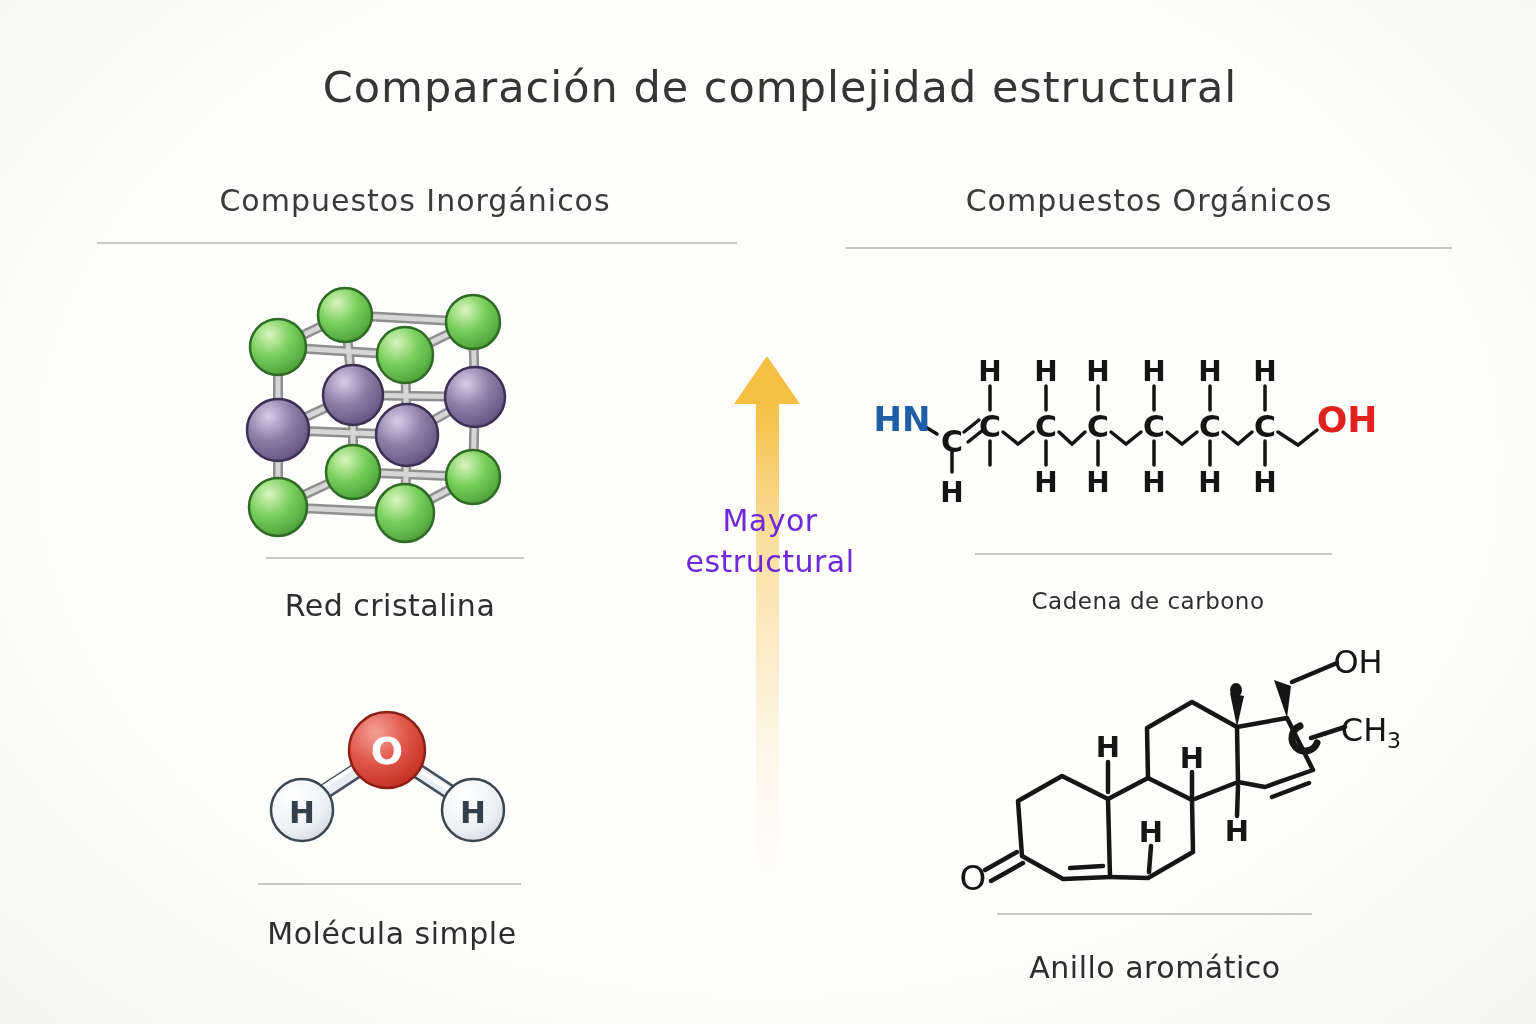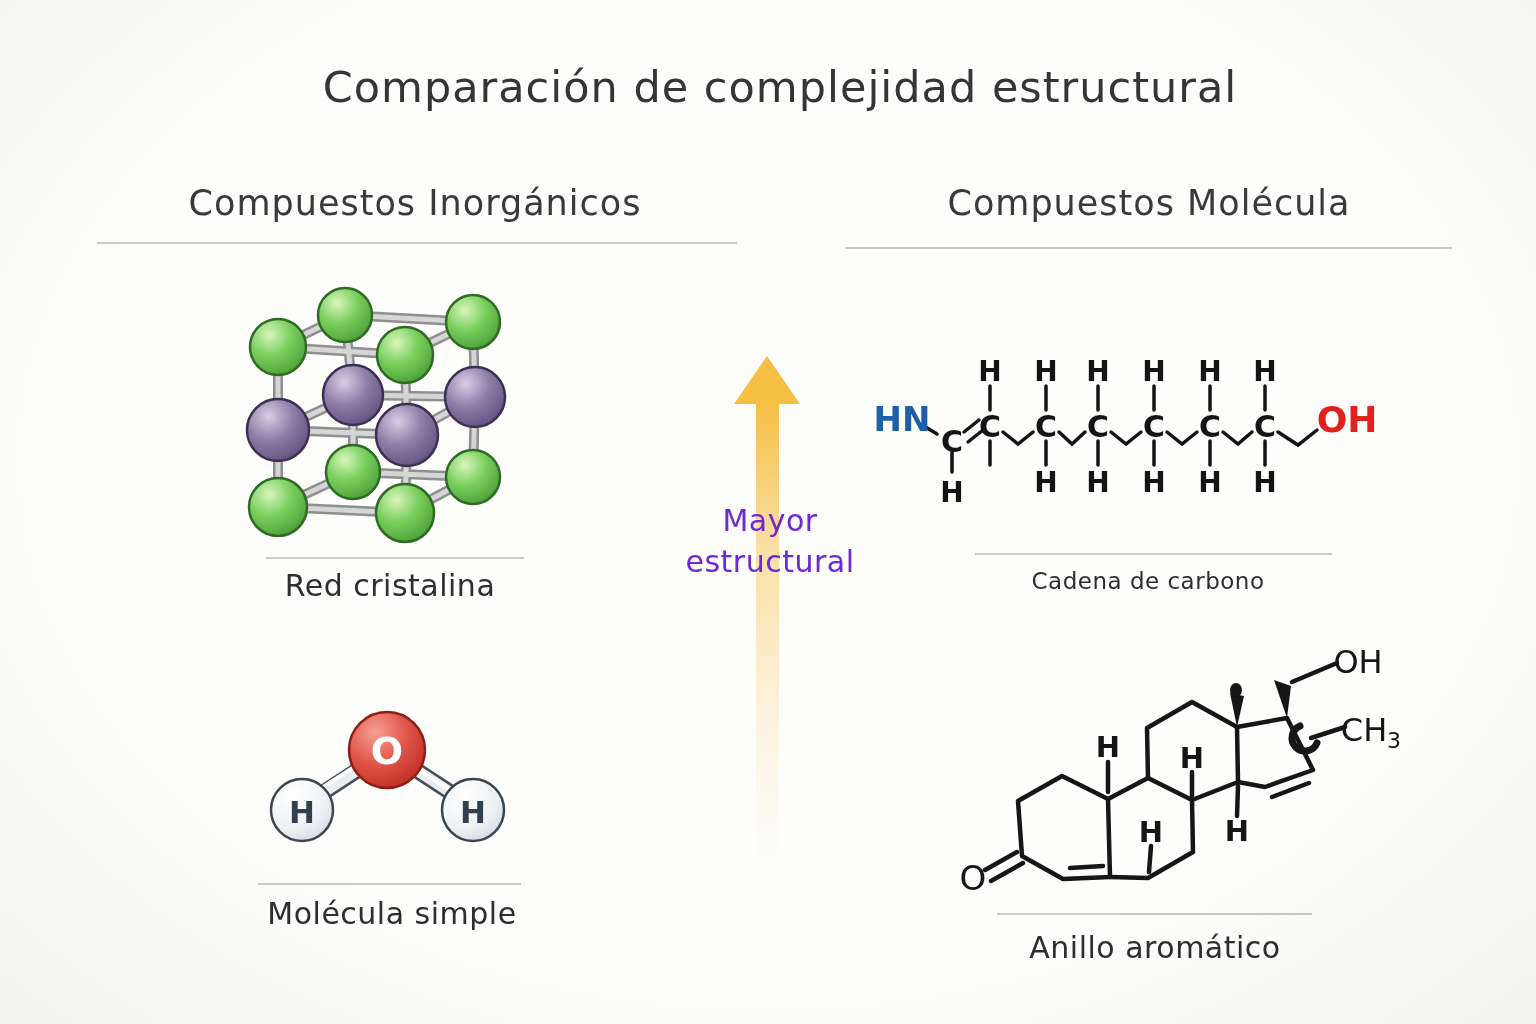--- a/index.html
+++ b/index.html
@@ -9,42 +9,42 @@
     background:radial-gradient(ellipse at 50% 45%, #fdfdfc 65%, #f3f3f0 100%);
     color:#38383a;
   }
   .canvas{position:relative;width:1536px;height:1024px;}
   .abs{position:absolute;}
   .title{
     left:0;right:0;top:62px;text-align:center;
     font-size:43px;font-weight:400;letter-spacing:1px;color:#353537;padding-left:24px;
   }
   .col-header{
-    font-size:35px;font-weight:400;letter-spacing:1px;color:#3a3a3c;
+    font-size:30px;font-weight:400;letter-spacing:1px;color:#3a3a3c;
     text-align:center;white-space:nowrap;
   }
   .rule{background:#c9c9c7;height:2px;}
   .caption{
-    font-size:30px;color:#2e2e30;text-align:center;white-space:nowrap;letter-spacing:0.5px;
+    font-size:30px;color:#2e2e30;text-align:center;white-space:nowrap;letter-spacing:0.5px;margin-top:20px;
   }
   .arrow-label{
     left:640px;top:500px;width:260px;text-align:center;
     font-size:30px;line-height:41px;color:#6d28d9;letter-spacing:0.5px;
   }
   svg text{font-family:"DejaVu Sans","Liberation Sans",sans-serif;}
 </style>
 </head>
 <body>
 
 <div class="canvas">
 
   <div class="abs title">Comparación de complejidad estructural</div>
 
   <div class="abs col-header" style="left:95px;top:183px;width:640px;">Compuestos Inorgánicos</div>
-  <div class="abs col-header" style="left:845px;top:183px;width:608px;">Compuestos Molécula</div>
+  <div class="abs col-header" style="left:845px;top:183px;width:608px;">Compuestos Orgánicos</div>
   <div class="abs rule" style="left:97px;top:242px;width:640px;"></div>
   <div class="abs rule" style="left:845px;top:247px;width:607px;"></div>
 
   <svg class="abs" style="left:235px;top:280px;" width="320" height="290" viewBox="0 0 320 290">
     <defs>
       <radialGradient id="gg" cx="0.35" cy="0.28" r="0.85">
         <stop offset="0" stop-color="#d9f5bd"></stop>
           <stop offset="0.45" stop-color="#79cf5c"></stop>
         <stop offset="0.8" stop-color="#57ab41"></stop>
           <stop offset="1" stop-color="#3f8a30"></stop>

